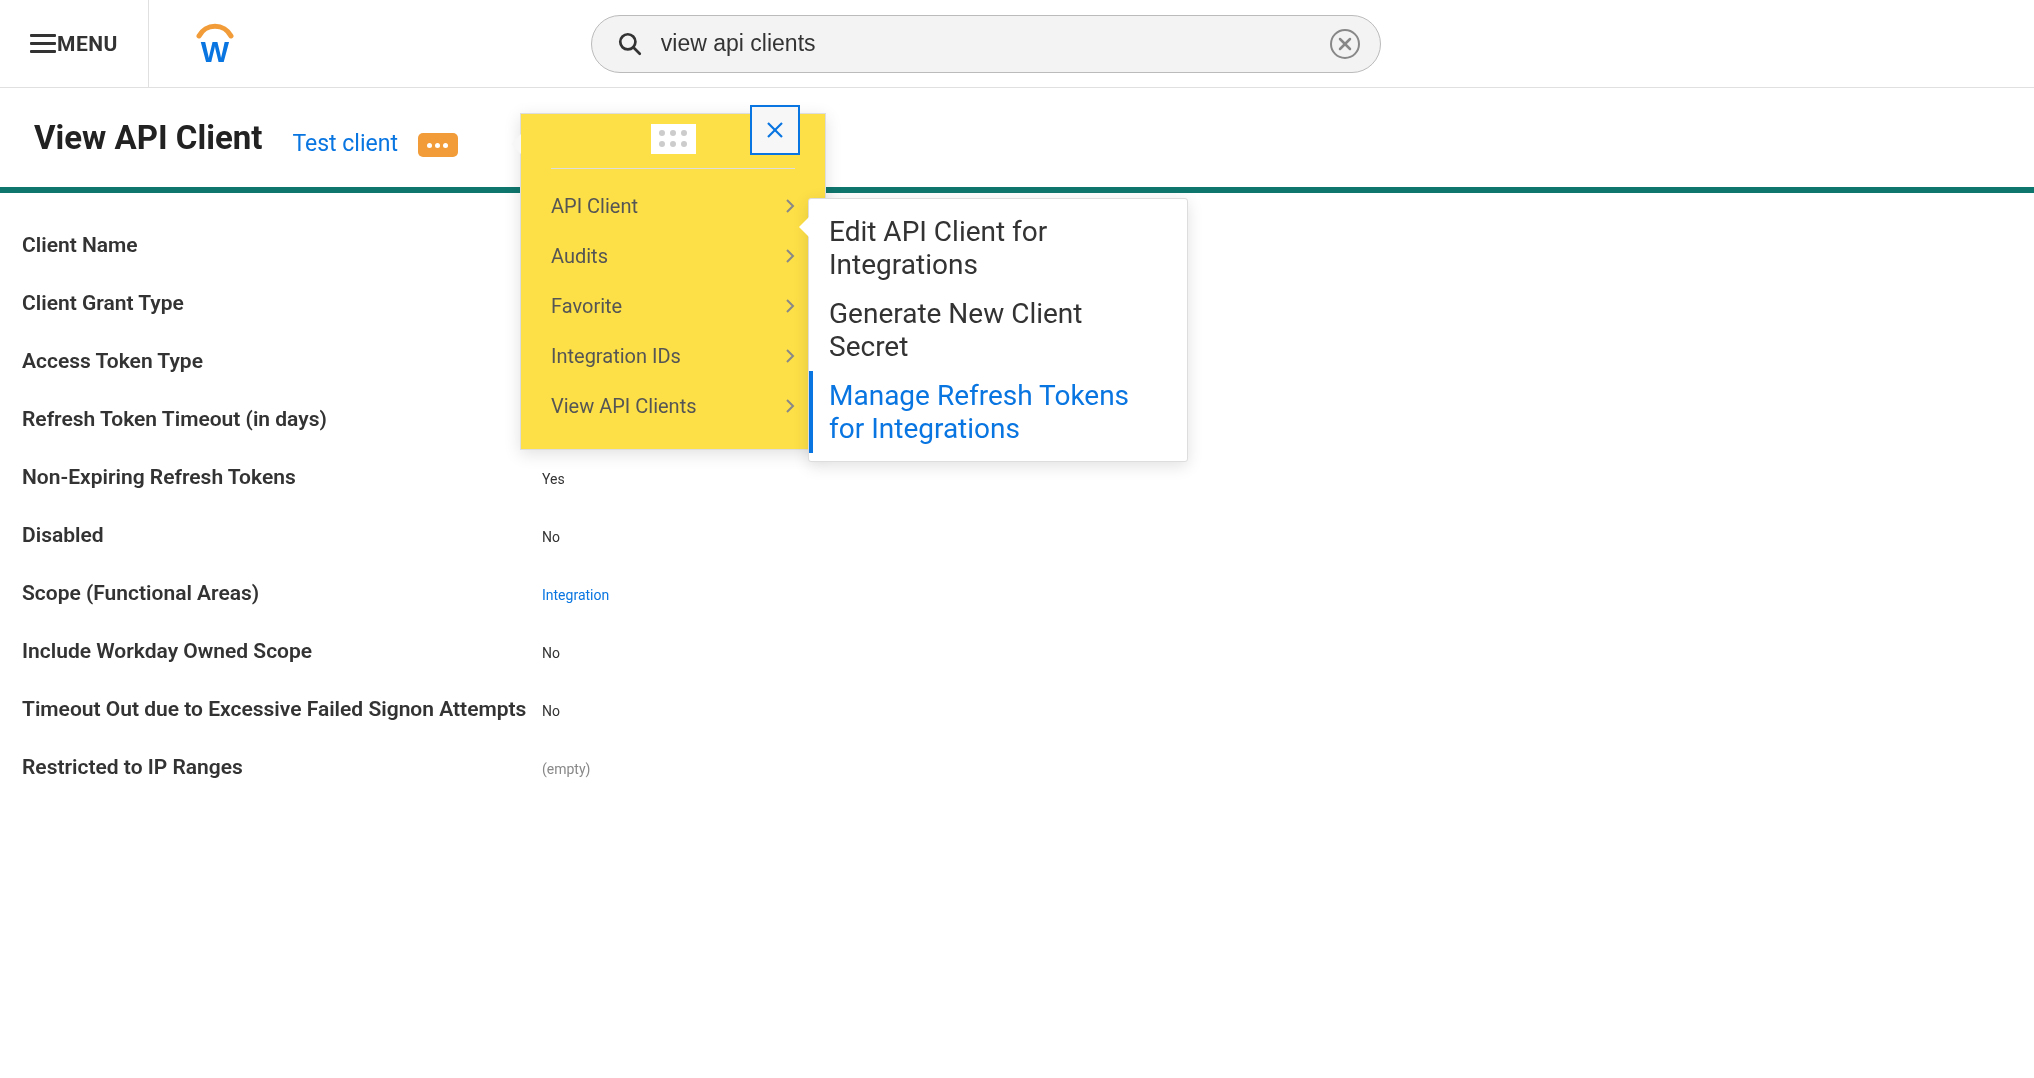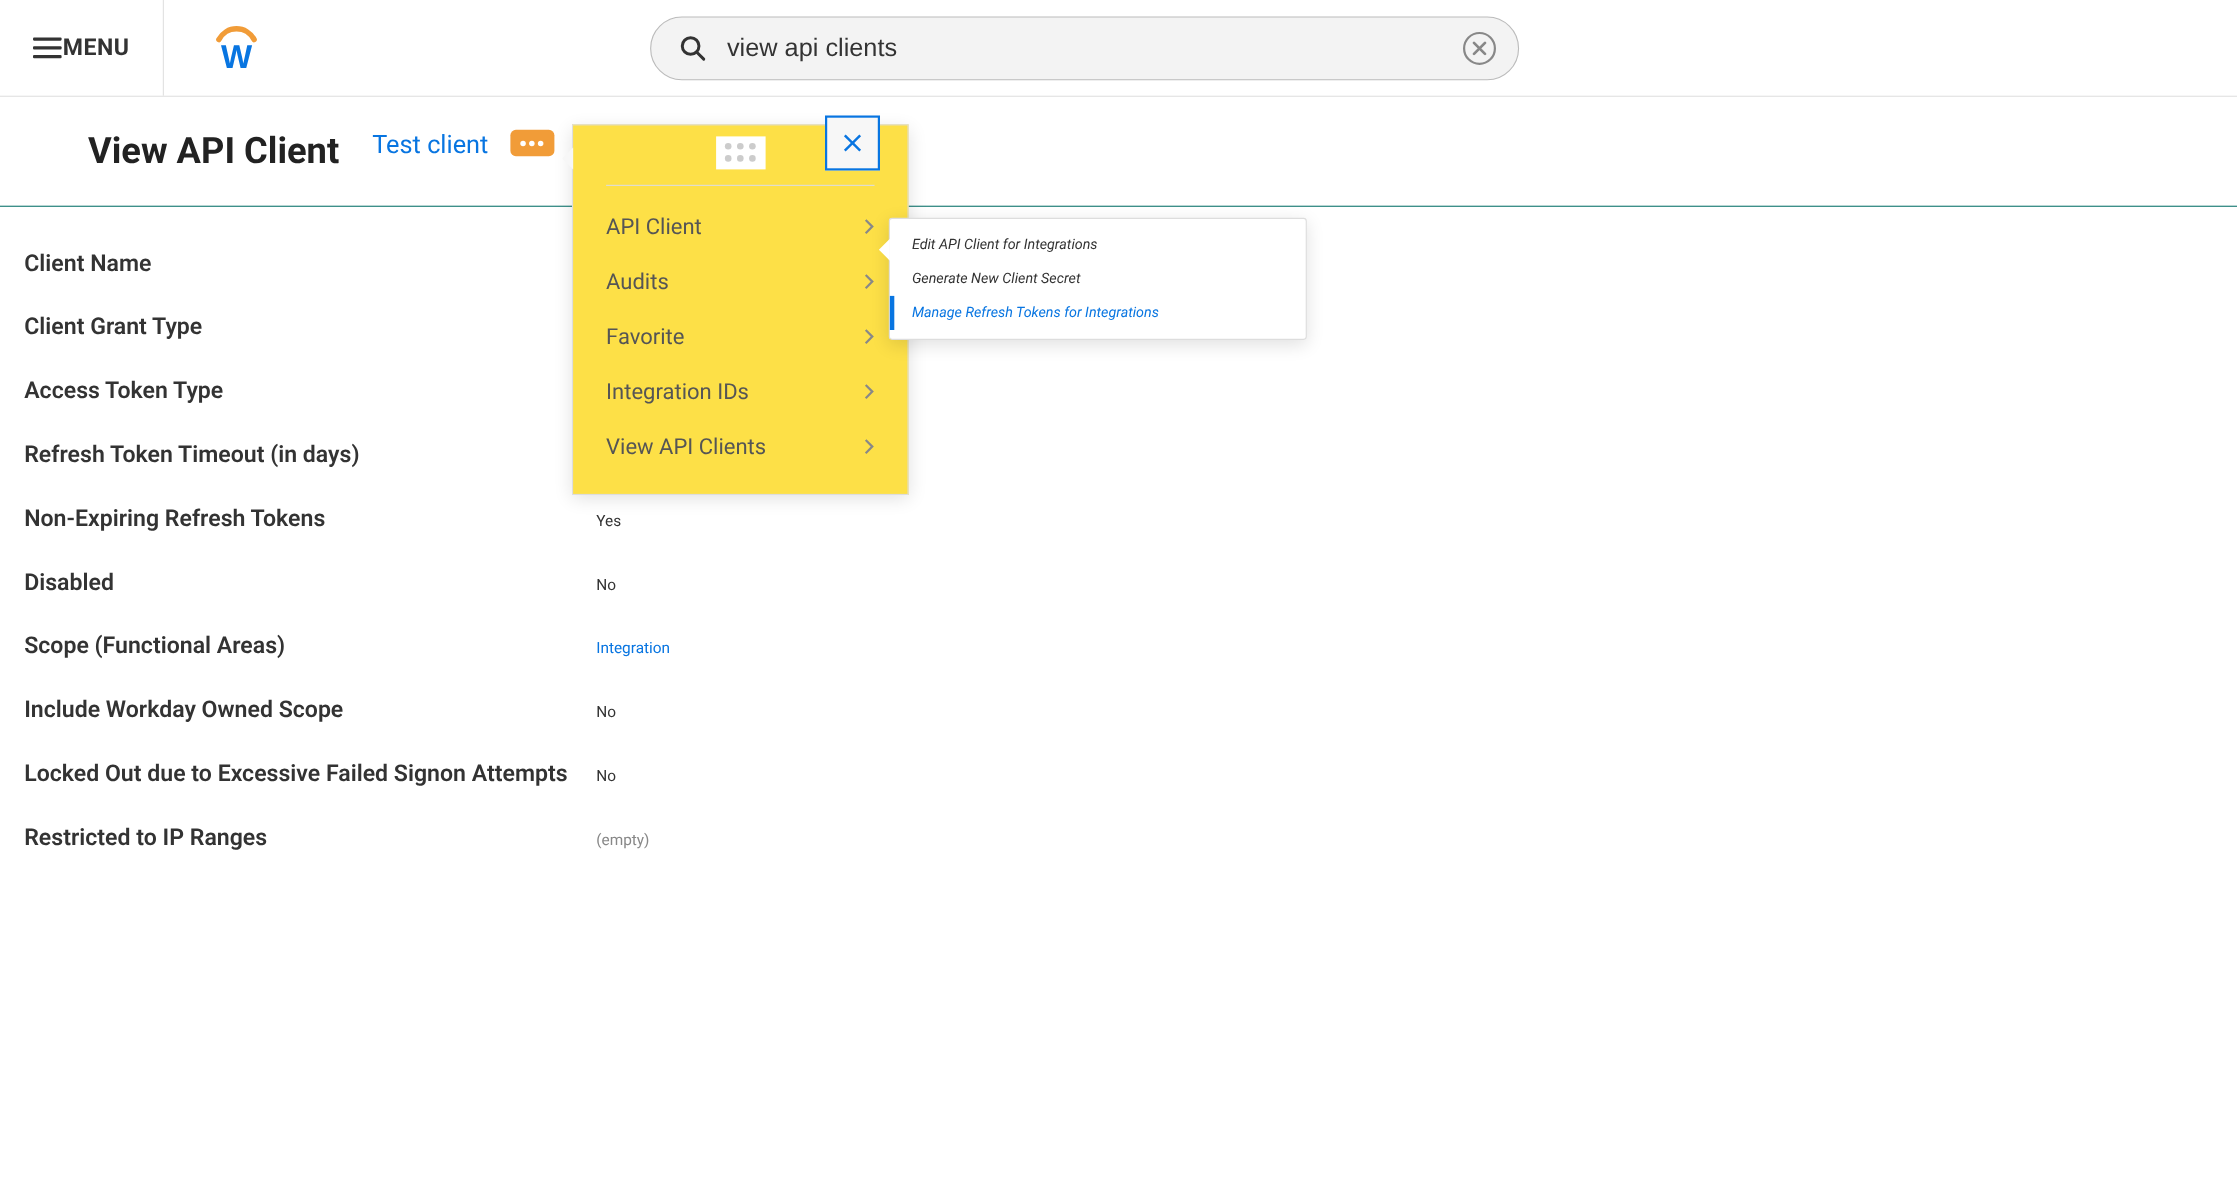--- a/index.html
+++ b/index.html
@@ -81,23 +81,23 @@
     border-radius: 50%;
     display: flex;
     align-items: center;
     justify-content: center;
     cursor: pointer;
   }
 
   
   .page-header {
     display: flex;
-    align-items: flex-start;
-    padding: 30px 50px 30px 80px;
-    border-bottom: 1px solid #0f766e;
+    align-items: flex-end;
+    padding: 30px 50px 30px 34px;
+    border-bottom: 6px solid #0f766e;
     position: relative;
   }
   .page-title {
     font-size: 33px;
     font-weight: 700;
     color: #222;
   }
   .client-link {
     font-size: 23px;
     color: #0875e1;
@@ -224,24 +224,23 @@
     position: absolute;
     left: -10px;
     top: 18px;
     width: 0; height: 0;
     border-top: 10px solid transparent;
     border-bottom: 10px solid transparent;
     border-right: 10px solid #fff;
   }
   .submenu-item {
     padding: 8px 20px;
-    font-size: 13px;
-    color: #333;
-    cursor: pointer;
-    font-style: italic;
+    font-size: 28px;
+    color: #333;
+    cursor: pointer;
   }
   .submenu-item.active {
     color: #0875e1;
     border-left: 4px solid #0875e1;
     padding-left: 16px;
   }
 </style>
 </head>
 <body>
 
@@ -314,21 +313,21 @@
   </div>
   <div class="field-row">
     <div class="field-label">Scope (Functional Areas)</div>
     <div class="field-value link">Integration</div>
   </div>
   <div class="field-row">
     <div class="field-label">Include Workday Owned Scope</div>
     <div class="field-value">No</div>
   </div>
   <div class="field-row">
-    <div class="field-label">Locked Out due to Excessive Failed Signon Attempts</div>
+    <div class="field-label">Timeout Out due to Excessive Failed Signon Attempts</div>
     <div class="field-value">No</div>
   </div>
   <div class="field-row">
     <div class="field-label">Restricted to IP Ranges</div>
     <div class="field-value empty">(empty)</div>
   </div>
 </div>
 
 <div class="popover">
   <div class="popover-caret"></div>

